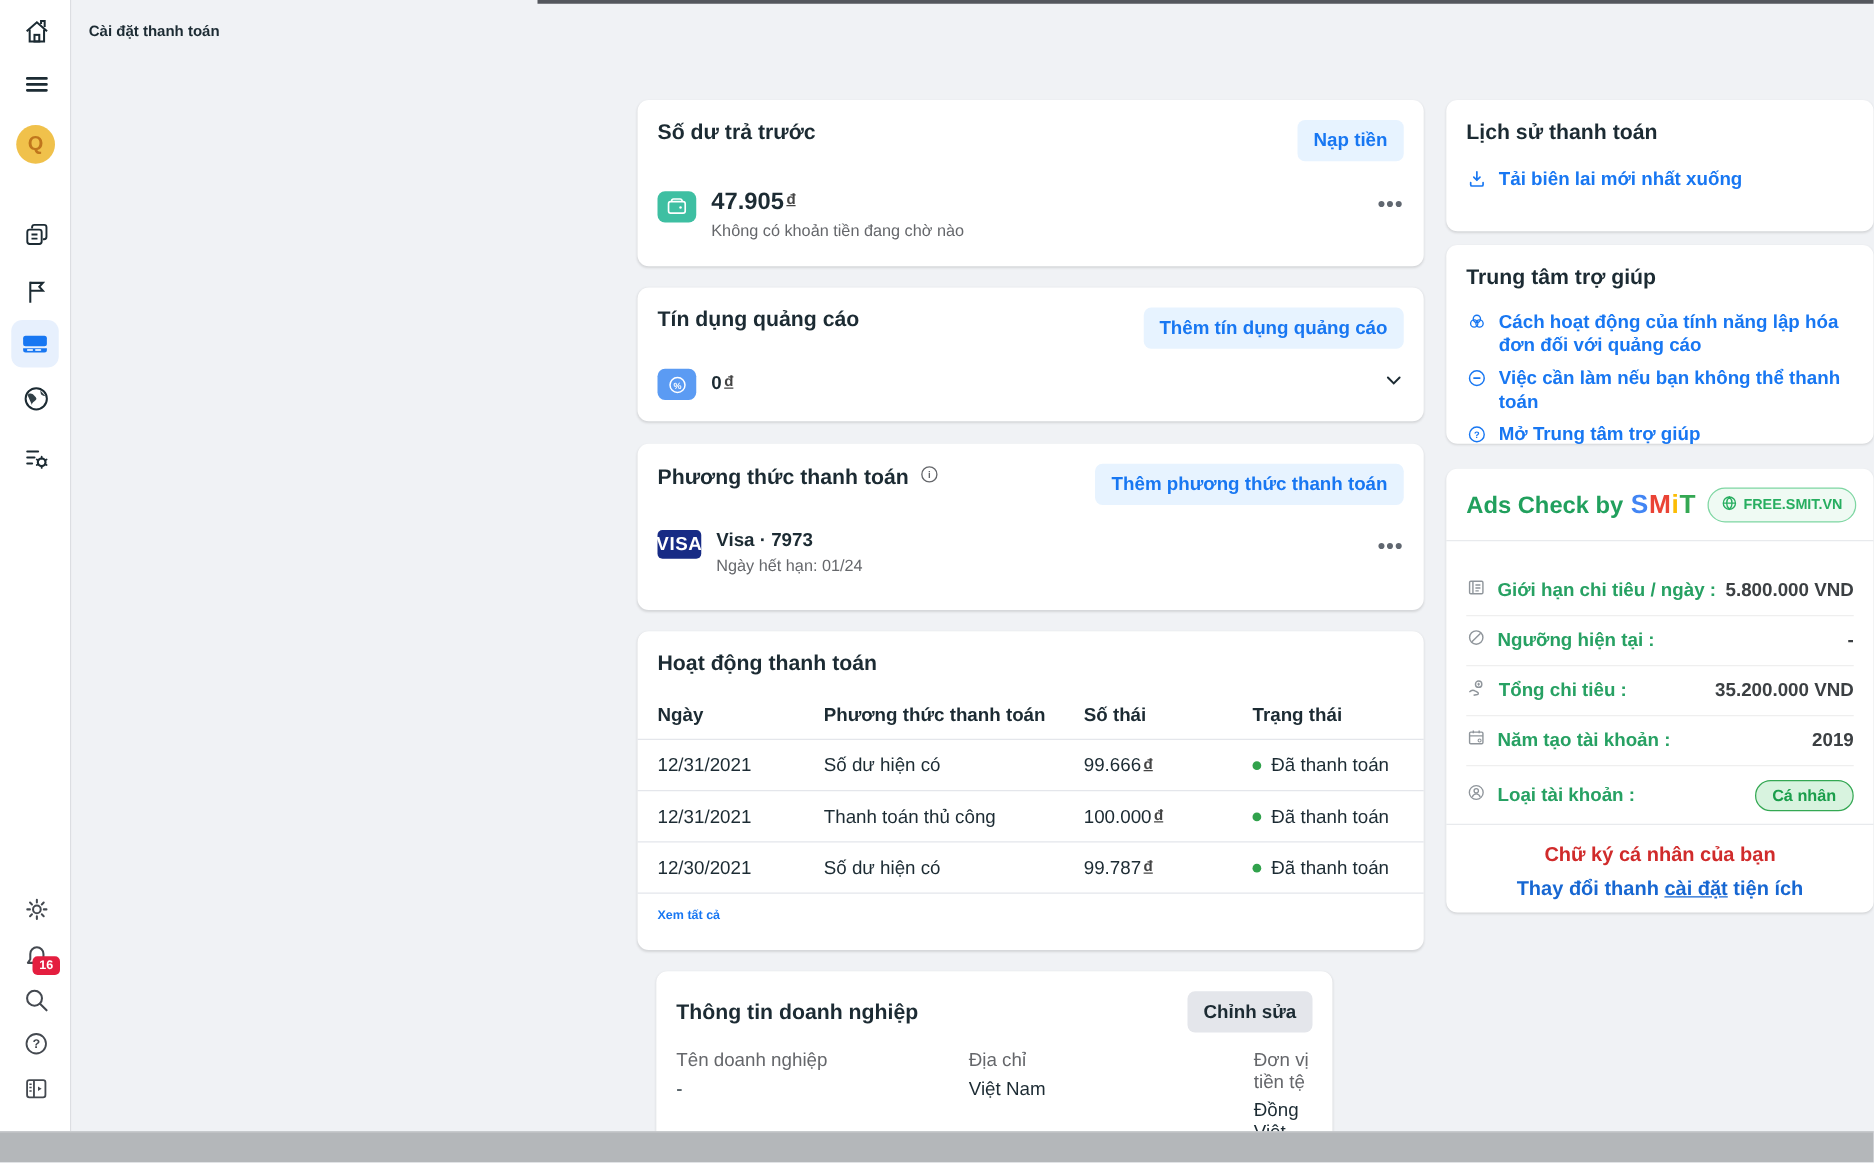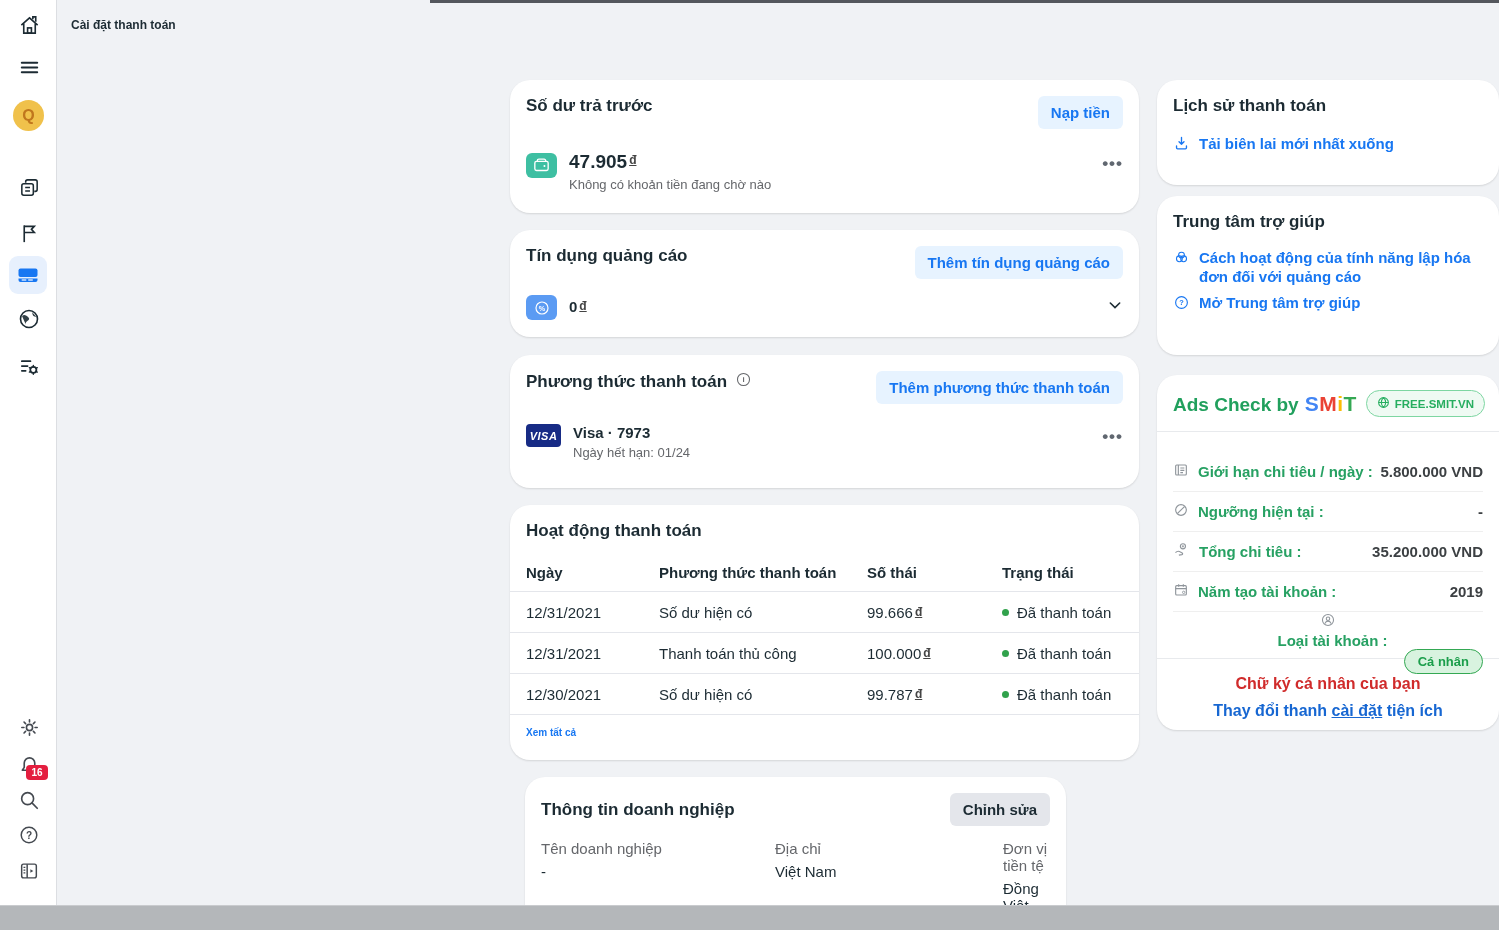--- a/index.html
+++ b/index.html
@@ -20,38 +20,38 @@
   .avatar { position:absolute; left:13px; width:31px; height:31px; border-radius:50%; background:#f0c14b;
     display:flex; align-items:center; justify-content:center; font-weight:700; font-size:16px; color:#c0761d; }
   .active-wrap { position:absolute; left:9px; width:38px; height:38px; border-radius:9px; background:#e7f0fd; display:flex; align-items:center; justify-content:center; }
   .badge { position:absolute; left:26px; top:745px; min-width:22px; height:15px; background:#e41e3f; border-radius:4px;
     color:#fff; font-size:10px; font-weight:700; display:flex; align-items:center; justify-content:center; padding:0 3px; z-index:6;margin-top:20px; }
 
   
   .page-title { left:71px; top:18px; font-size:12px; font-weight:700; color:#1c2b33; }
 
   
-  .card { position:absolute; background:#fff; border-radius:20px; box-shadow:0 1px 2px rgba(0,0,0,.12); }
+  .card { position:absolute; background:#fff; border-radius:9px; box-shadow:0 1px 2px rgba(0,0,0,.12); }
   .card-head { display:flex; justify-content:space-between; align-items:flex-start; padding:16px 16px 0 16px; }
   .card-title { font-size:17px; font-weight:700; color:#1c2b33; display:flex; align-items:center; gap:8px; }
   .btn-blue { background:#e7f3ff; color:#1877f2; font-weight:600; font-size:15px; border:none; border-radius:6px; padding:8px 13px; cursor:pointer; font-family:inherit; }
   .btn-gray { background:#e4e6eb; color:#1c2b33; font-weight:600; font-size:15px; border:none; border-radius:6px; padding:8px 13px; cursor:pointer; font-family:inherit; }
   .dots { color:#606770; font-size:17px; font-weight:700; letter-spacing:1px; cursor:pointer; line-height:10px; }
   .dong { font-size:12px; text-decoration:underline; vertical-align:4px; color:#444; font-weight:600; margin-left:2px; }
 
   
   .balance-row { display:flex; align-items:flex-start; padding:22px 16px 0 16px; }
   .pay-icon { width:31px; height:25px; border-radius:6px; display:flex; align-items:center; justify-content:center; margin-right:12px; margin-top:2px; }
   .pay-icon.teal { background:#3ebfa2; }
   .pay-icon.blue { background:#5b9bf3; }
   .amount-big { font-size:19px; font-weight:700; color:#1c2b33; }
   .muted { font-size:13px; color:#65676b; margin-top:4px; }
 
   
-  .visa-badge { width:35px; height:23px; background:#172b85; border-radius:4px; color:#fff; font-size:11px; font-weight:700; font-style:italic;
+  .visa-badge { width:35px; height:23px; background:#172b85; border-radius:4px; color:#fff; font-size:15px; font-weight:700; 
     display:flex; align-items:center; justify-content:center; letter-spacing:.5px; margin-right:12px; }
   .method-name { font-size:15px; font-weight:700; color:#1c2b33; }
 
   
   .tbl { margin-top:12px; }
   .tbl-row { display:flex; align-items:center; height:41px; padding:0 16px; border-top:1px solid #e4e6eb; font-size:15px; color:#1c2b33; }
   .tbl-row.hdr { border-top:none; font-weight:700; height:38px; }
   .c-date { width:133px; } .c-method { width:208px; } .c-amount { width:135px; } .c-status { flex:1; display:flex; align-items:center; gap:8px; }
   .tbl-row.hdr .c-status { gap:0; }
   .dot-green { width:7px; height:7px; border-radius:50%; background:#31a24c; }
@@ -69,21 +69,21 @@
 
   
   .ads-head { display:flex; justify-content:space-between; align-items:center; padding:15px 14px 14px 16px; border-bottom:1px solid #e8eaed; }
   .ads-title { font-size:19px; font-weight:800; color:#21a05d; display:flex; align-items:flex-end; gap:6px; }
   .smit { font-size:21px; font-weight:800; letter-spacing:.5px; }
   .smit .l0 { color:#4285f4; } .smit .l1 { color:#ea4335; } .smit .l2 { color:#fbbc05; } .smit .l3 { color:#34a853; }
   .pill { display:flex; align-items:center; gap:5px; border:1.5px solid #7ed6a2; background:#effaf3; color:#27ae60;
     font-size:11.5px; font-weight:700; border-radius:15px; padding:5px 10px; cursor:pointer; }
   .ads-stats { padding-top:20px; }
   .ads-row { display:flex; align-items:center; height:40px; margin:0 16px; border-bottom:1px solid #efefef; }
-  .ads-row:last-child { height:46px; border-bottom:none;flex-direction:column; }
+  .ads-row:last-child { height:46px; border-bottom:none; }
   .ads-row .lab { color:#27a163; font-size:15px; font-weight:700; margin-left:9px; }
   .ads-row .val { margin-left:auto; font-size:15px; font-weight:700; color:#3c4043; }
   .type-badge { margin-left:auto; background:#d8f3df; border:1px solid #34a853; color:#1b9e4b; font-size:13px; font-weight:700;
     border-radius:14px; padding:4px 13px; }
   .ads-footer { border-top:1px solid #e8eaed; text-align:center; padding-top:11px; line-height:27px; }
   .f-red { color:#d02b2b; font-size:16px; font-weight:700; }
   .f-blue { color:#1767d2; font-size:16px; font-weight:700; }
   .f-blue .u { text-decoration:underline; cursor:pointer; }
 
   
@@ -341,20 +341,29 @@
         <svg width="17" height="17" viewBox="0 0 24 24" fill="none" stroke="#1877f2" stroke-width="1.5">
           <circle cx="12" cy="8.6" r="4.1"></circle>
             <circle cx="9" cy="13.8" r="4.1"></circle>
             <circle cx="15" cy="13.8" r="4.1"></circle>
         </svg>
       </span>
       <span>Cách hoạt động của tính năng lập hóa đơn đối với quảng cáo</span>
     </a>
     <a href="#" class="rlink">
       <span>
+        <svg width="17" height="17" viewBox="0 0 24 24" fill="none" stroke="#1877f2" stroke-width="1.7">
+            <circle cx="12" cy="12" r="8.3"></circle>
+            <path d="M8 12h8"></path>
+          </svg>
+      </span>
+      <span>Việc cần làm nếu bạn không thể thanh toán</span>
+    </a>
+    <a href="#" class="rlink">
+      <span>
         <svg width="17" height="17" viewBox="0 0 24 24" fill="none" stroke="#1877f2" stroke-width="1.6">
           <circle cx="12" cy="12" r="8.3"></circle>
             <text x="12" y="15.8" text-anchor="middle" font-size="10.5" font-weight="bold" fill="#1877f2" stroke="none" font-family="inherit">?</text>
         </svg>
       </span>
       <span>Mở Trung tâm trợ giúp</span>
     </a>
   </div>
 </section>
 

